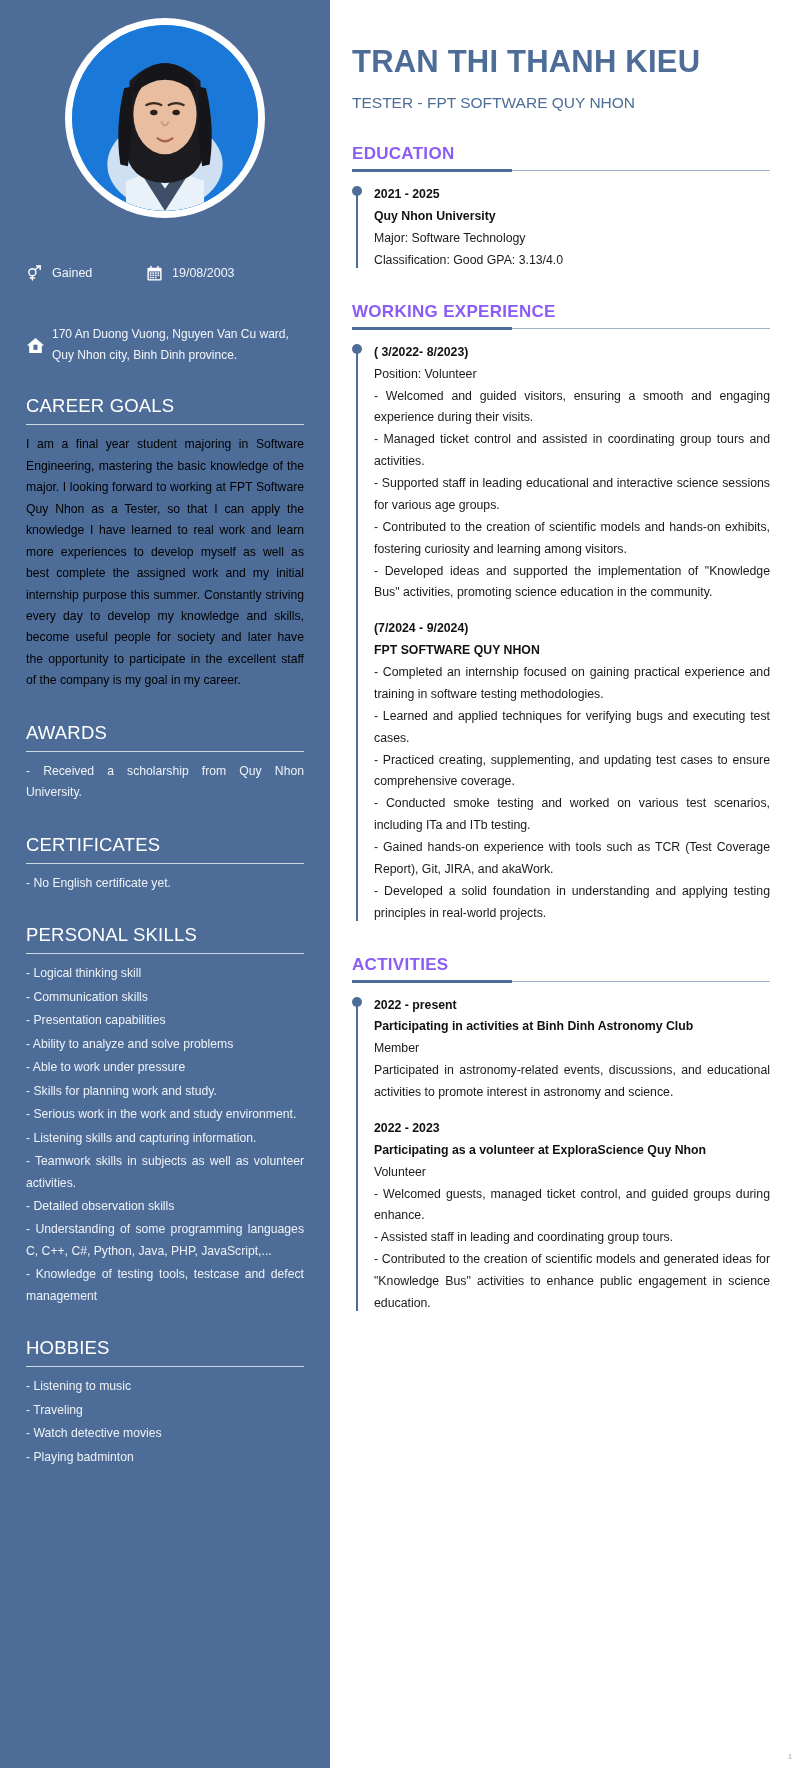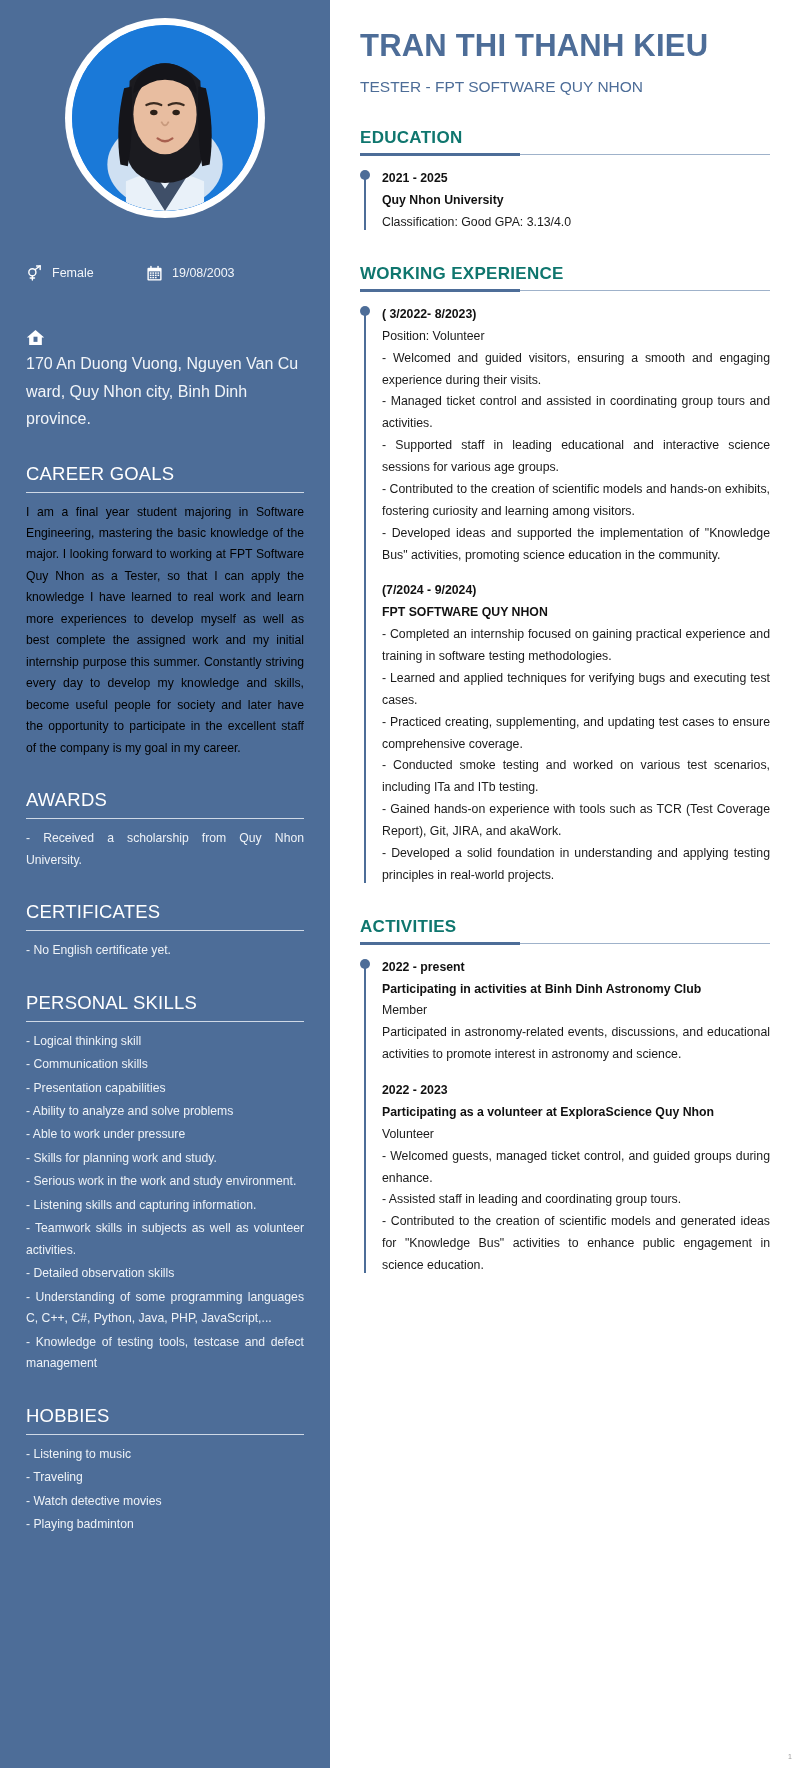--- a/index.html
+++ b/index.html
@@ -71,24 +71,23 @@
     align-items: center;
     justify-content: flex-start;
     color: #ffffff;
   }
   .info-ico svg { display: block; }
   .info-txt { white-space: nowrap; }
 
   .addr-row {
     display: flex;
     margin-top: 42px;
-    font-size: 16px;
+    font-size: 12px;
     line-height: 1.72;
     color: #f2f5f9;
-    flex-direction: column;
   }
   .addr-row .info-ico { padding-top: 1px; }
 
   .side-h {
     font-size: 18.5px;
     font-weight: normal;
     letter-spacing: 0.2px;
     color: #ffffff;
     margin-top: 30px;
     margin-bottom: 7px;
@@ -110,23 +109,24 @@
     font-size: 12.2px;
     line-height: 1.76;
     color: #eef2f7;
     text-align: justify;
     margin-bottom: 2px;
   }
 
   
   .main {
     flex: 1 1 auto;
-    padding: 26px 30px 40px 30px;
+    padding: 26px 30px 40px 22px;
     background: #ffffff;
     position: relative;
+    margin-top: 16px;
   }
   .name {
     font-size: 31px;
     line-height: 1.26;
     font-weight: bold;
     color: #4d6d98;
     letter-spacing: 0.2px;
     margin-bottom: 10px;
     max-width: 380px;
   }
@@ -135,21 +135,21 @@
     line-height: 1.5;
     color: #4d6d98;
     max-width: 300px;
     margin-bottom: 10px;
   }
 
   .sec { margin-top: 30px; }
   .sec-h {
     font-size: 17px;
     font-weight: bold;
-    color: #0f766e;
+    color: #8b5cf6;
     letter-spacing: 0.3px;
     margin-bottom: 6px;
   }
   .sec-rule {
     position: relative;
     height: 1px;
     background: #9fb2ca;
     margin-bottom: 13px;
   }
   .sec-rule::before {
@@ -255,21 +255,21 @@
         <div class="info-item gender">
           <span class="info-ico">
             <svg width="17" height="18" viewBox="0 0 24 24" fill="none" stroke="#ffffff" stroke-width="2" stroke-linecap="round">
               <circle cx="9" cy="11" r="5"></circle>
               <line x1="9" y1="16" x2="9" y2="22"></line>
               <line x1="6" y1="19" x2="12" y2="19"></line>
               <line x1="13" y1="7" x2="20" y2="2"></line>
               <polyline points="15,2 20,2 20,7"></polyline>
             </svg>
           </span>
-          <span class="info-txt">Female</span>
+          <span class="info-txt">Gained</span>
         </div>
         <div class="info-item">
           <span class="info-ico">
             <svg width="17" height="17" viewBox="0 0 24 24" fill="#ffffff">
               <rect x="2" y="4" width="20" height="18" rx="1.5" fill="#ffffff"></rect>
               <rect x="4" y="9" width="16" height="11" fill="#4d6d98"></rect>
               <g fill="#ffffff">
                 <rect x="5.4" y="10.4" width="2.4" height="2"></rect>
                   <rect x="9" y="10.4" width="2.4" height="2"></rect>
                 <rect x="12.6" y="10.4" width="2.4" height="2"></rect>
@@ -350,20 +350,21 @@
     <h1 class="name">TRAN THI THANH KIEU</h1>
     <div class="role">TESTER - FPT SOFTWARE QUY NHON</div>
 
     <section class="sec">
       <h2 class="sec-h">EDUCATION</h2>
       <div class="sec-rule"></div>
       <div class="tl">
         <div class="entry">
           <div class="e-date">2021 - 2025</div>
           <div class="e-org">Quy Nhon University</div>
+          <div class="e-line">Major: Software Technology</div>
           <div class="e-line">Classification: Good GPA: 3.13/4.0</div>
         </div>
       </div>
     </section>
 
     <section class="sec">
       <h2 class="sec-h">WORKING EXPERIENCE</h2>
       <div class="sec-rule"></div>
       <div class="tl">
 

